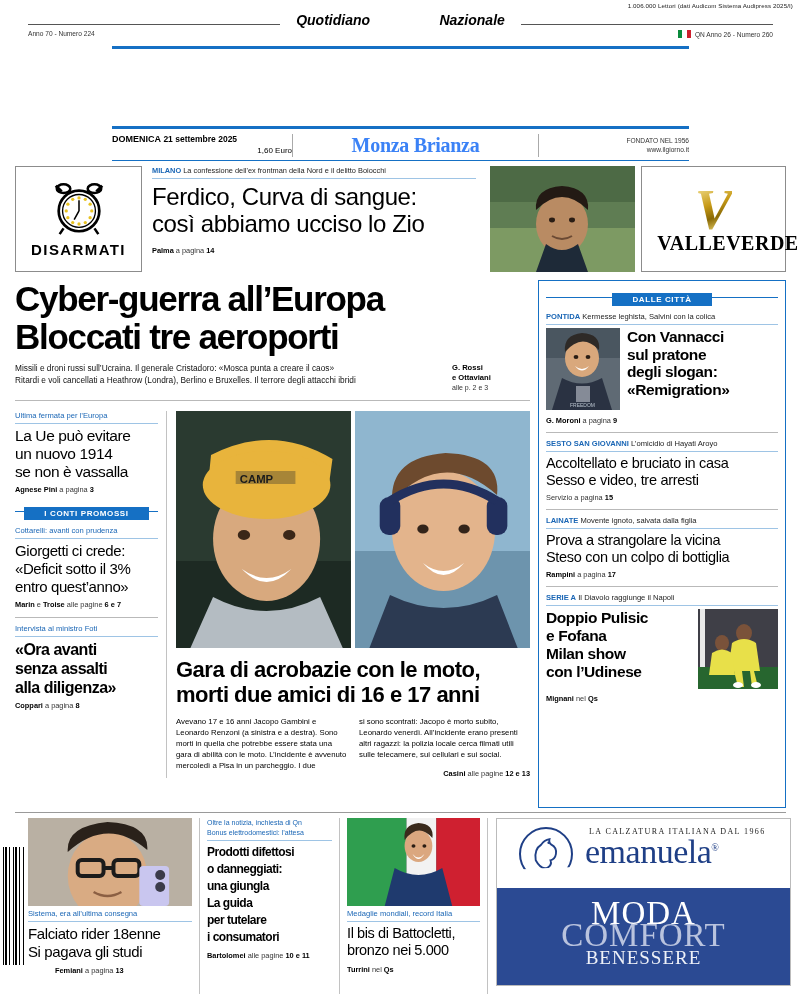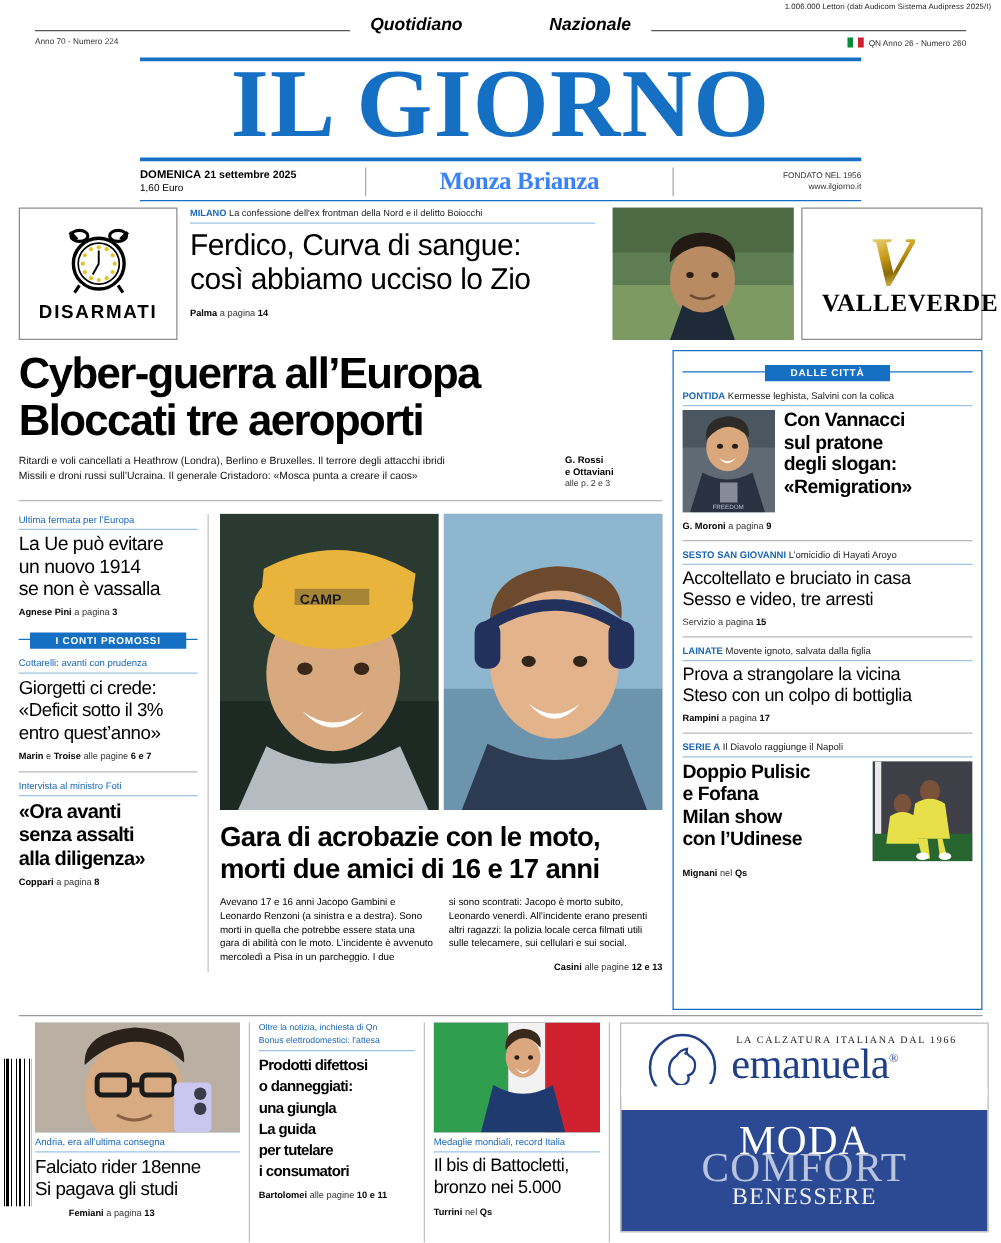--- a/index.html
+++ b/index.html
@@ -122,30 +122,27 @@
       <span class="qn-logo">QN</span>
       <span class="qn-word">Nazionale</span>
     </span>
   </div>
   <div class="anno-left">Anno 70 - Numero 224</div>
   <div class="anno-right">
     <span class="flag"></span><span>QN Anno 26 - Numero 260</span>
   </div>
 
   <div class="rule-thick" style="top:46px;"></div>
-  <div class="masthead">
-    <div class="title">IL GIORNO</div>
-  </div>
   <div class="rule-thick" style="top:126px;"></div>
 
   <div class="dateline">
     <div class="dl-left">
       <b>DOMENICA</b>
       <span style="font-weight:bold;">21 settembre 2025</span>
-      <div style="font-size:8px;">1,60 Euro</div>
+      <div style="font-size:8px;text-align:right;">1,60 Euro</div>
     </div>
     <div class="dl-mid">
       <span class="edition">Monza Brianza</span>
     </div>
     <div class="dl-right">
       <div>FONDATO NEL 1956</div>
       <div>www.ilgiorno.it</div>
     </div>
   </div>
   <div class="rule-thin" style="top:160px;"></div>
@@ -214,22 +211,22 @@
 
   <div class="main">
 
     <div class="col-main">
 
       <div class="big-title">Cyber-guerra all’Europa</div>
       <div class="big-title" style="margin-top:1px;">Bloccati tre aeroporti</div>
 
       <div style="display:flex;align-items:flex-start;margin-top:8px;">
         <div style="flex:1;">
+          <div class="big-sub">Missili e droni russi sull’Ucraina. Il generale Cristadoro: «Mosca punta a creare il caos»</div>
           <div class="big-sub">Ritardi e voli cancellati a Heathrow (Londra), Berlino e Bruxelles. Il terrore degli attacchi ibridi</div>
-          <div class="big-sub">Missili e droni russi sull’Ucraina. Il generale Cristadoro: «Mosca punta a creare il caos»</div>
         </div>
         <div class="sub-ref">
           <b>G. Rossi</b>
           <div><b>e Ottaviani</b></div>
           <div style="font-size:7px;color:#333;">alle p. 2 e 3</div>
         </div>
       </div>
 
       <div class="hr-g" style="margin-top:7px;"></div>
 
@@ -435,21 +432,21 @@
           <path d="M40 34 q40 -36 80 -2 q2 -26 -40 -28 q-42 4 -40 30z" fill="#2a211a"></path>
           <rect x="50" y="42" width="26" height="16" rx="4" fill="none" stroke="#1b1b1b" stroke-width="4"></rect>
           <rect x="86" y="42" width="26" height="16" rx="4" fill="none" stroke="#1b1b1b" stroke-width="4"></rect>
           <line x1="76" y1="50" x2="86" y2="50" stroke="#1b1b1b" stroke-width="4"></line>
           <path d="M66 74 q14 8 28 0" stroke="#8b5f43" stroke-width="2.5" fill="none"></path>
           <rect x="112" y="48" width="30" height="40" rx="4" fill="#c9c6ef"></rect>
           <circle cx="133" cy="57" r="5" fill="#3b3b4a"></circle>
           <circle cx="133" cy="69" r="5" fill="#3b3b4a"></circle>
         </svg>
       </div>
-      <div class="kicker" style="margin-top:3px;">Andria, era all’ultima consegna</div>
+      <div class="kicker" style="margin-top:3px;">Sistema, era all’ultima consegna</div>
       <div class="thin-hl" style="font-size:15px;line-height:17.5px;white-space:pre-line;">Falciato rider 18enne
 Si pagava gli studi</div>
       <div class="byline" style="margin-top:6px;margin-left:27px;">
         <b>Femiani</b><span> a pagina </span><b>13</b>
       </div>
     </div>
 
     <div class="bcol b2">
       <div style="font-size:7px;line-height:9.5px;color:#1a66b5;">Oltre la notizia, inchiesta di Qn</div>
       <div class="kicker" style="font-size:7px;">Bonus elettrodomestici: l’attesa</div>

